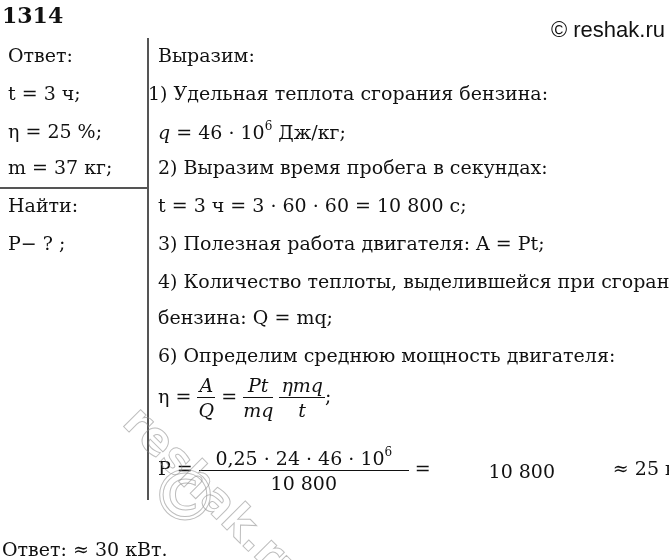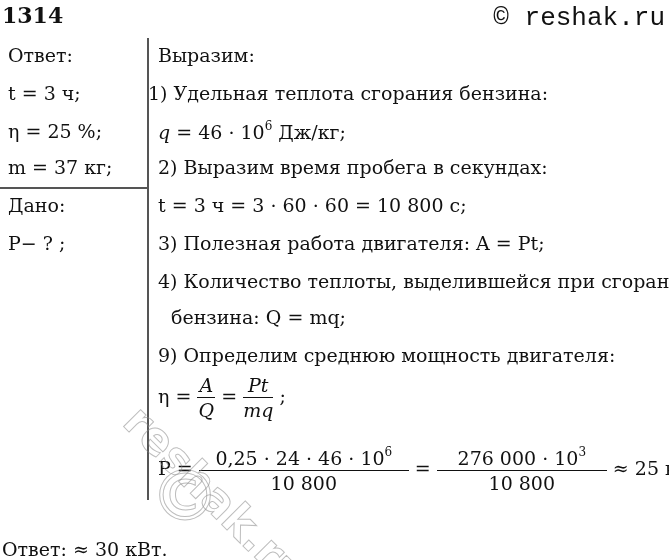--- a/index.html
+++ b/index.html
@@ -1,20 +1,20 @@
 <!DOCTYPE html>
 <html><head>
 <meta charset="utf-8">
 <style>
   html, body { margin:0; padding:0; background:#fff; }
   body { width:669px; height:560px; position:relative; overflow:hidden;
          font-family:"DejaVu Serif","Liberation Serif",serif; color:#111; font-size:19px; }
   .abs { position:absolute; white-space:nowrap; line-height:1; }
   .num { font-weight:bold; font-size:22px; top:4px; left:2px; }
-  .site { font-family:Liberation Mono, monospace; font-size:26px; top:5px; right:4px; }
+  .site { font-family:Liberation Sans, sans-serif; font-size:22px; top:19px; right:4px; }
   i { font-style:italic; }
   .vline { position:absolute; left:147px; top:38px; width:2px; height:462px; background:#555; }
   .hline { position:absolute; left:0; top:187px; width:148px; height:1.5px; background:#555; }
   .frac { display:inline-block; vertical-align:middle; text-align:center; }
   .frac .n { display:block; padding:0 2px 2px; border-bottom:1.5px solid #111; }
   .frac .d { display:block; padding-top:3px; }
   sup { font-size:12px; vertical-align:9px; }
   .wm { position:absolute; color:transparent; -webkit-text-stroke:1px #888; opacity:.55;
         font-family:"DejaVu Sans",sans-serif; font-weight:bold; }
 </style>
@@ -24,47 +24,47 @@
 <div class="abs num">1314</div>
 <div class="abs site">© reshak.ru</div>
 
 <div class="vline"></div>
 <div class="hline"></div>
 
 <div class="abs" style="left:8px;top:46px">Ответ:</div>
 <div class="abs" style="left:8px;top:84px">t = 3 ч;</div>
 <div class="abs" style="left:8px;top:122px">η = 25 %;</div>
 <div class="abs" style="left:8px;top:158px">m = 37 кг;</div>
-<div class="abs" style="left:8px;top:196px">Дано:</div>
+<div class="abs" style="left:8px;top:196px">Найти:</div>
 <div class="abs" style="left:8px;top:234px">P− ? ;</div>
 
 <div class="abs" style="left:158px;top:46px">Выразим:</div>
 <div class="abs" style="left:148px;top:84px">1) Удельная теплота сгорания бензина:</div>
 <div class="abs" style="left:158px;top:120px">
   <i>q</i><span> = 46 · 10</span><sup>6</sup><span> Дж/кг;</span>
 </div>
 <div class="abs" style="left:158px;top:158px">2) Выразим время пробега в секундах:</div>
 <div class="abs" style="left:158px;top:196px">t = 3 ч = 3 · 60 · 60 = 10 800 с;</div>
 <div class="abs" style="left:158px;top:234px">3) Полезная работа двигателя:  A = Pt;</div>
 <div class="abs" style="left:158px;top:272px">4) Количество теплоты, выделившейся при сгорании</div>
-<div class="abs" style="left:171px;top:308px">бензина:  Q = mq;</div>
-<div class="abs" style="left:158px;top:346px">9) Определим среднюю мощность двигателя:</div>
+<div class="abs" style="left:158px;top:308px">бензина:  Q = mq;</div>
+<div class="abs" style="left:158px;top:346px">6) Определим среднюю мощность двигателя:</div>
 
 <div class="abs" style="left:158px;top:376px">
   <span>η =</span>
   <span class="frac"><span class="n"><i>A</i></span><span class="d"><i>Q</i></span></span>
   <span>=</span>
   <span class="frac"><span class="n"><i>Pt</i></span><span class="d"><i>mq</i></span></span>
-  <span>;</span>
+  <span class="frac"><span class="n"><i>ηmq</i></span><span class="d"><i>t</i></span></span><span>;</span>
 </div>
 
 <div class="abs" style="left:158px;top:446px">
   <span>P =</span>
   <span class="frac" style="min-width:210px"><span class="n"><span>0,25 · 24 · 46 · 10</span><sup>6</sup></span><span class="d">10 800</span></span>
   <span>=</span>
-  <span class="frac" style="min-width:170px"><span class="n"><span>276 000 · 10</span><sup>3</sup></span><span class="d">10 800</span></span>
+  <span class="frac" style="min-width:170px"><span class="d">10 800</span></span>
   <span>≈ 25 кВт;</span>
 </div>
 
 <div class="abs" style="left:2px;top:540px">Ответ:   ≈ 30 кВт.</div>
 
 <div class="wm" style="left:150px;top:395px;font-size:44px;transform:rotate(45deg);transform-origin:left top">reshak.ru</div>
 <div class="wm" style="left:150px;top:455px;font-size:70px;font-weight:normal">©</div>
 
 </body></html>

